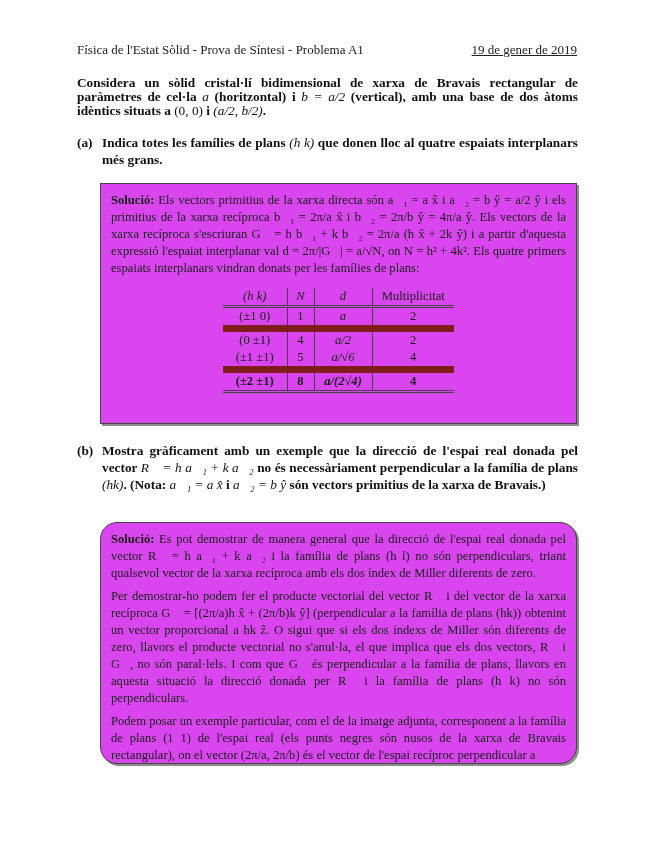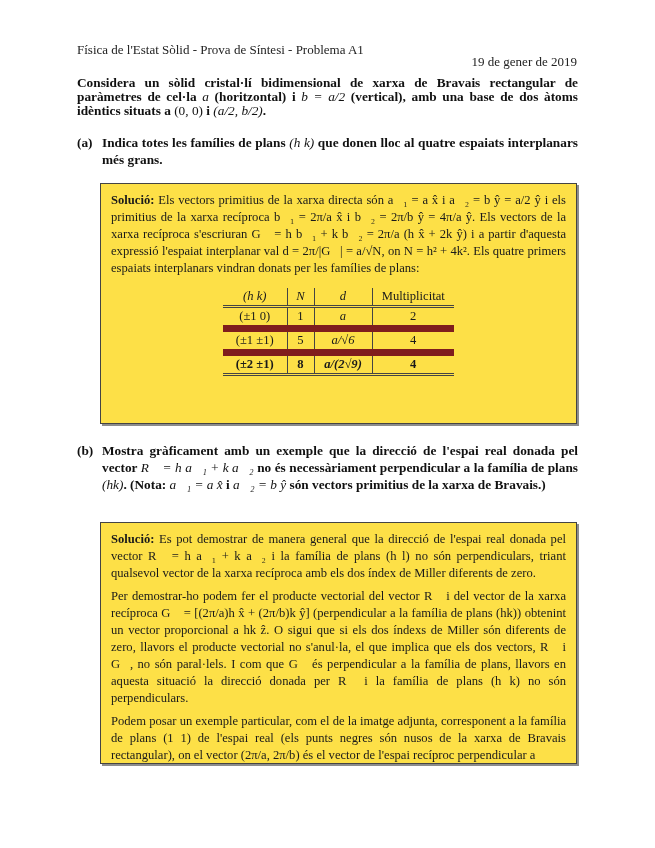--- a/index.html
+++ b/index.html
@@ -3,43 +3,43 @@
 <meta charset="utf-8">
 <style>
   * { margin: 0; padding: 0; box-sizing: border-box; }
   html, body { width: 655px; height: 848px; background: #ffffff; overflow: hidden; }
   body { position: relative; font-family: "DejaVu Serif", "Liberation Serif", serif; color: #1a1a1a; }
   .page { position: absolute; left: 0; top: 0; width: 655px; height: 848px; background: #fff; }
 
   .header { position: absolute; top: 42px; left: 77px; width: 500px; height: 16px;
             font-family: "Liberation Serif", serif; font-size: 13px; color: #222; }
   .header .left { position: absolute; left: 0; top: 0; white-space: nowrap; }
-  .header .right { position: absolute; right: 0; top: 12px; white-space: nowrap; }
+  .header .right { position: absolute; right: 0; top: 0; white-space: nowrap; text-decoration: underline; }
 
   .intro { position: absolute; left: 77px; top: 76px; width: 501px;
            font-family: "Liberation Serif", serif; font-weight: bold; font-size: 13.3px;
            line-height: 14px; text-align: justify; color: #111; }
 
   .question { position: absolute; left: 77px; width: 501px;
               font-family: "Liberation Serif", serif; font-weight: bold; font-size: 13.3px;
               line-height: 17px; color: #111; }
   .question .qlabel { position: absolute; left: 0; top: 0; }
   .question .qtext { margin-left: 25px; text-align: justify; display: block; }
   .qa { top: 134px; }
   .qb { top: 442px; }
 
   .math { font-family: "Liberation Serif", serif; font-style: italic; font-weight: normal; }
   .mathr { font-family: "Liberation Serif", serif; font-weight: normal; font-style: normal; }
 
   .solbox { position: absolute; left: 100px; width: 477px; border: 1px solid #444;
-            box-shadow: 2px 2px 0 #8c8c8c; background: #fde047;
+            box-shadow: 2px 2px 0 #8c8c8c; background: #d946ef;
             font-family: "Liberation Serif", serif; font-size: 12.6px; line-height: 17px;
             color: #1a1a1a; padding: 8px 10px 8px 10px; text-align: justify; }
   .box1 { top: 183px; height: 241px; }
-  .box2 { top: 522px; height: 242px; }
+  .box2 { top: 522px; height: 242px; border-radius: 17px; }
   .solbox p { margin-bottom: 6px; text-align: justify; }
   .solbox .sol-label { font-weight: bold; }
 
   table.tbl { position: absolute; left: 122px; top: 104px; border-collapse: collapse;
               font-family: "Liberation Serif", serif; font-size: 12.6px; }
   table.tbl td, table.tbl th { padding: 0 6px; height: 16px; text-align: center; font-weight: normal; }
   table.tbl th { height: 18px; }
   table.tbl .c1 { width: 64px; border-right: 1px solid #444; }
   table.tbl .c2 { width: 27px; border-right: 1px solid #444; }
   table.tbl .c3 { width: 58px; border-right: 1px solid #444; }
@@ -75,30 +75,36 @@
         <th class="c2 math">N</th>
         <th class="c3 math">d</th>
         <th class="c4">Multiplicitat</th>
       </tr>
       <tr class="rule">
         <td class="c1">(±1 0)</td>
         <td class="c2">1</td>
         <td class="c3 math">a</td>
         <td class="c4">2</td>
       </tr>
+      <tr>
+        <td class="c1">(0 ±1)</td>
+        <td class="c2">4</td>
+        <td class="c3 math">a/2</td>
+        <td class="c4">2</td>
+      </tr>
       <tr class="rule">
         <td class="c1">(±1 ±1)</td>
         <td class="c2">5</td>
         <td class="c3 math">a/√6</td>
         <td class="c4">4</td>
       </tr>
       <tr class="last">
         <td class="c1">(±2 ±1)</td>
         <td class="c2">8</td>
-        <td class="c3 math">a/(2√9)</td>
+        <td class="c3 math">a/(2√4)</td>
         <td class="c4">4</td>
       </tr>
     </tbody>
       </table>
   </div>
 
   <div class="question qb">
     <span class="qlabel">(b)</span>
     <span class="qtext"><span>Mostra gràficament amb un exemple que la direcció de l'espai real donada pel vector </span><span class="math">R⃗ = h a⃗₁ + k a⃗₂</span><span> no és necessàriament perpendicular a la família de plans </span><span class="math">(hk)</span><span>. (Nota: </span><span class="math">a⃗₁ = a x̂</span><span> i </span><span class="math">a⃗₂ = b ŷ</span><span> són vectors primitius de la xarxa de Bravais.)</span></span>
   </div>

